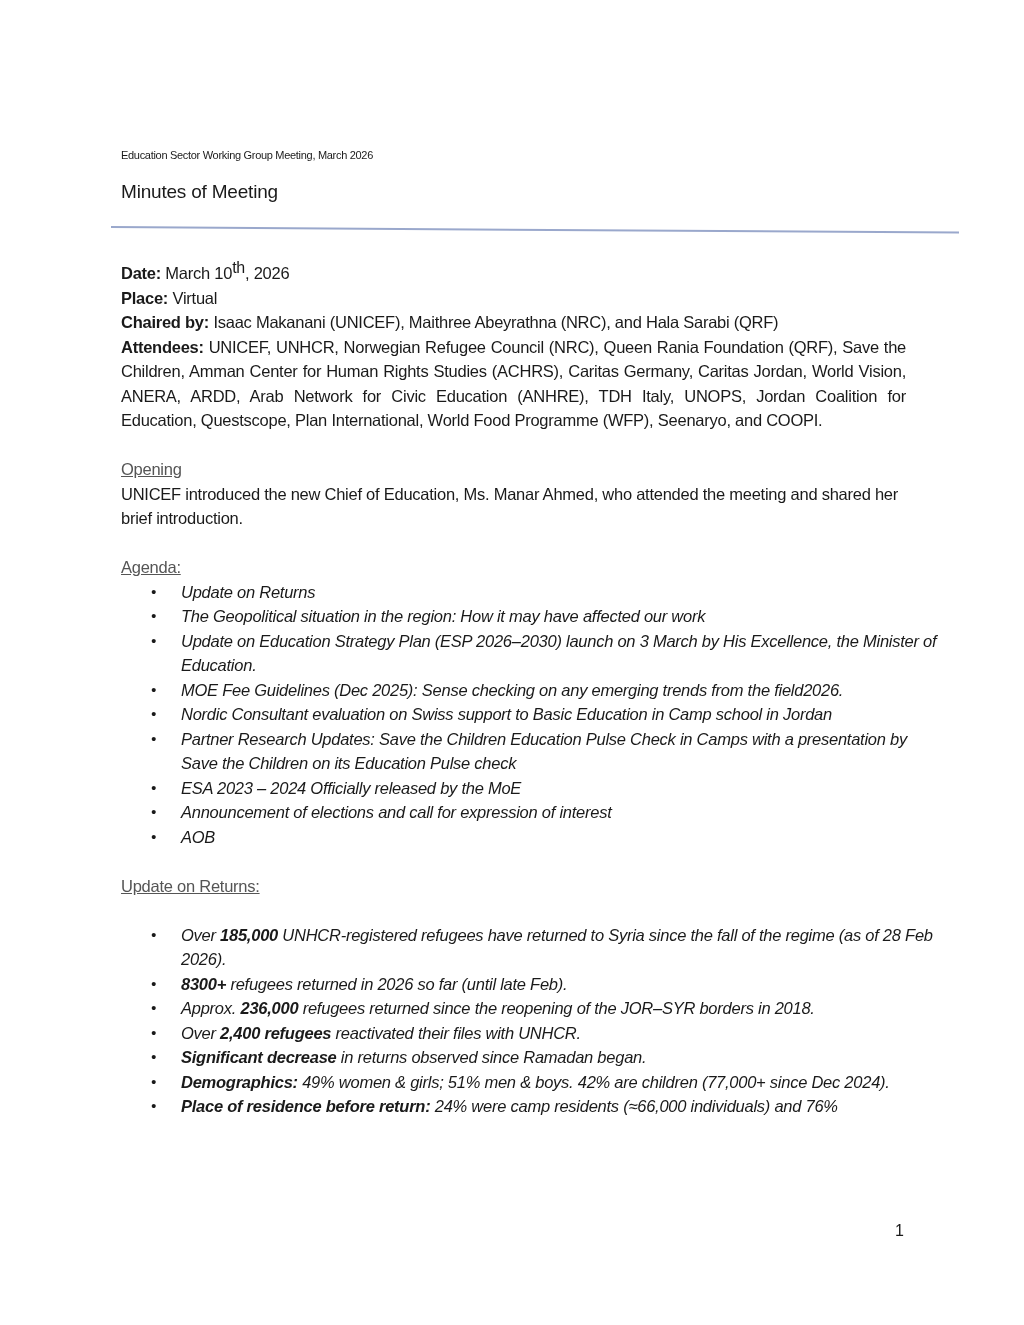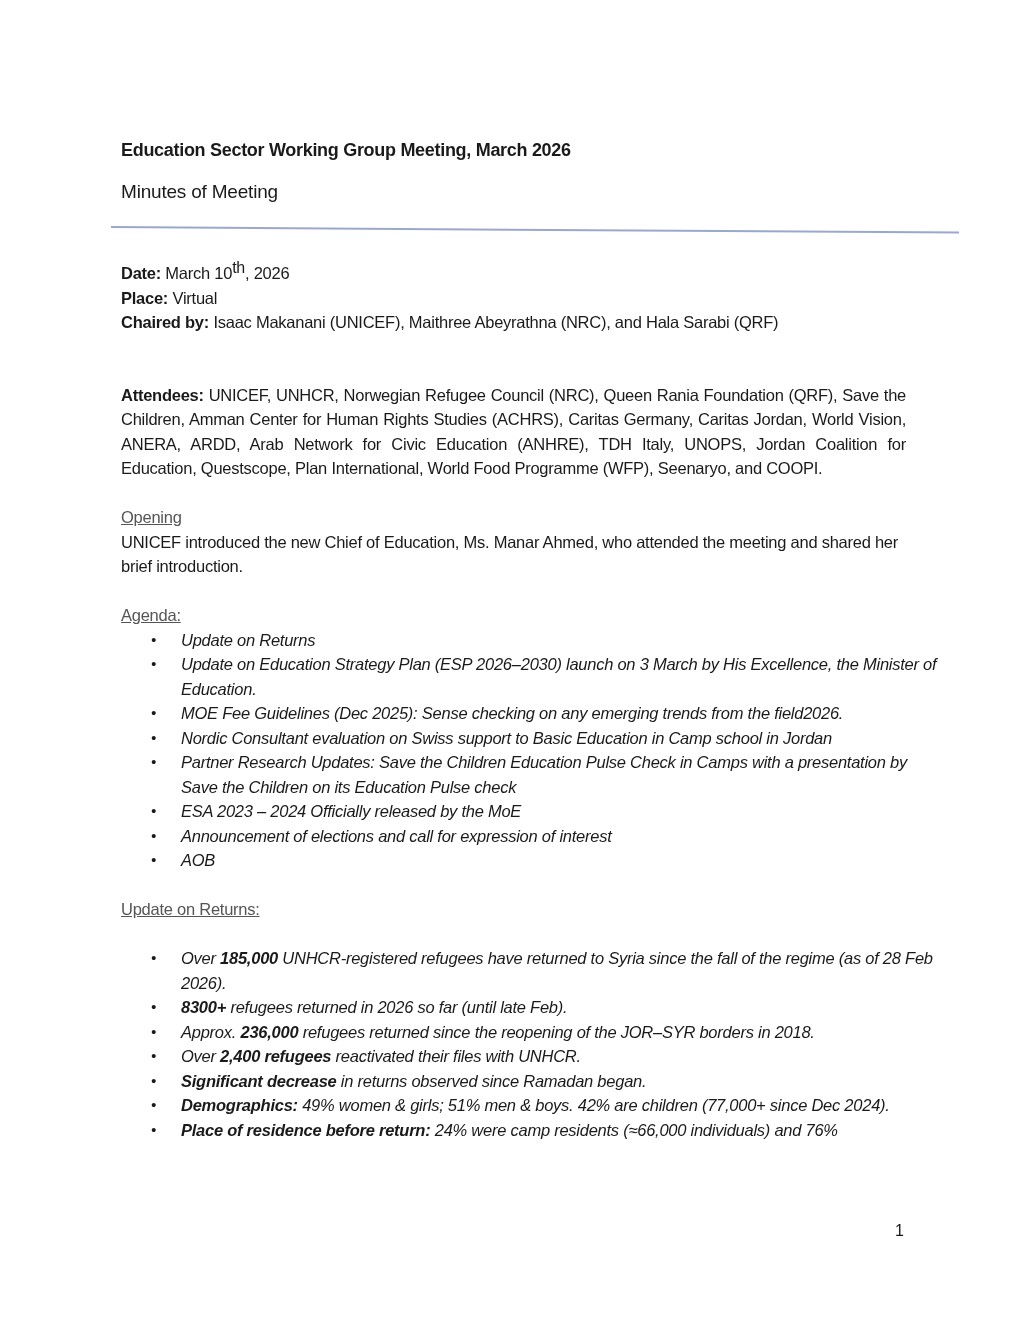--- a/index.html
+++ b/index.html
@@ -1,27 +1,27 @@
 <!DOCTYPE html>
 <html><head>
   <meta charset="utf-8">
   <style>
     html, body { margin: 0; padding: 0; background: #ffffff; }
     body {
       width: 1024px; height: 1325px; position: relative; overflow: hidden;
       font-family: "Liberation Sans", sans-serif; color: #1a1a1a;
     }
     .page { position: absolute; left: 0; top: 0; width: 1024px; height: 1325px; }
-    .title { position: absolute; left: 121px; top: 140px; font-size: 18px; font-weight: bold; letter-spacing: -0.3px; }
+    .title { position: absolute; left: 121px; top: 149px; font-size: 11px; font-weight: normal; letter-spacing: -0.3px; }
     .subtitle { position: absolute; left: 121px; top: 181px; font-size: 19px; letter-spacing: -0.2px; }
     .rule { position: absolute; left: 111px; top: 226px; width: 848px; height: 2px; background: #9aa8cc;
             transform: rotate(0.38deg); transform-origin: left center; }
     .body { position: absolute; left: 121px; top: 261px; width: 800px; font-size: 16.5px; line-height: 24.5px; letter-spacing: -0.25px; }
     .line { white-space: nowrap; }
-    .justify { text-align: justify; text-align-last: left; width: 785px; margin-top: 48px; }
+    .justify { text-align: justify; text-align-last: left; width: 785px; }
     .b { font-weight: bold; }
     sup { font-size: 16px; line-height: 0; }
     .heading { text-decoration: underline; color: #555555; font-weight: normal; }
     .gap { height: 24.5px; }
     ul { margin: 0; padding: 0; list-style: none; font-style: italic; }
     li { position: relative; padding-left: 60px; width: 760px; }
     li::before { content: "\2022"; position: absolute; left: 30px; top: 0; font-size: 15px; }
     .pageno { position: absolute; left: 895px; top: 1222px; font-size: 16px; }
   </style>
 </head>
@@ -51,20 +51,21 @@
     </div>
 
     <div class="gap"></div>
     <div class="heading">Opening</div>
     <div style="width:790px">UNICEF introduced the new Chief of Education, Ms. Manar Ahmed, who attended the meeting and shared her brief introduction.</div>
 
     <div class="gap"></div>
     <div class="heading">Agenda:</div>
     <ul>
       <li>Update on Returns</li>
+      <li>The Geopolitical situation in the region: How it may have affected our work</li>
       <li>Update on Education Strategy Plan (ESP 2026–2030) launch on 3 March by His Excellence, the Minister of Education.</li>
       <li style="white-space:nowrap">MOE Fee Guidelines (Dec 2025): Sense checking on any emerging trends from the field2026.</li>
       <li style="white-space:nowrap">Nordic Consultant evaluation on Swiss support to Basic Education in Camp school in Jordan</li>
       <li>Partner Research Updates: Save the Children Education Pulse Check in Camps with a presentation by Save the Children on its Education Pulse check</li>
       <li>ESA 2023 – 2024 Officially released by the MoE</li>
       <li>Announcement of elections and call for expression of interest</li>
       <li>AOB</li>
     </ul>
 
     <div class="gap"></div>

